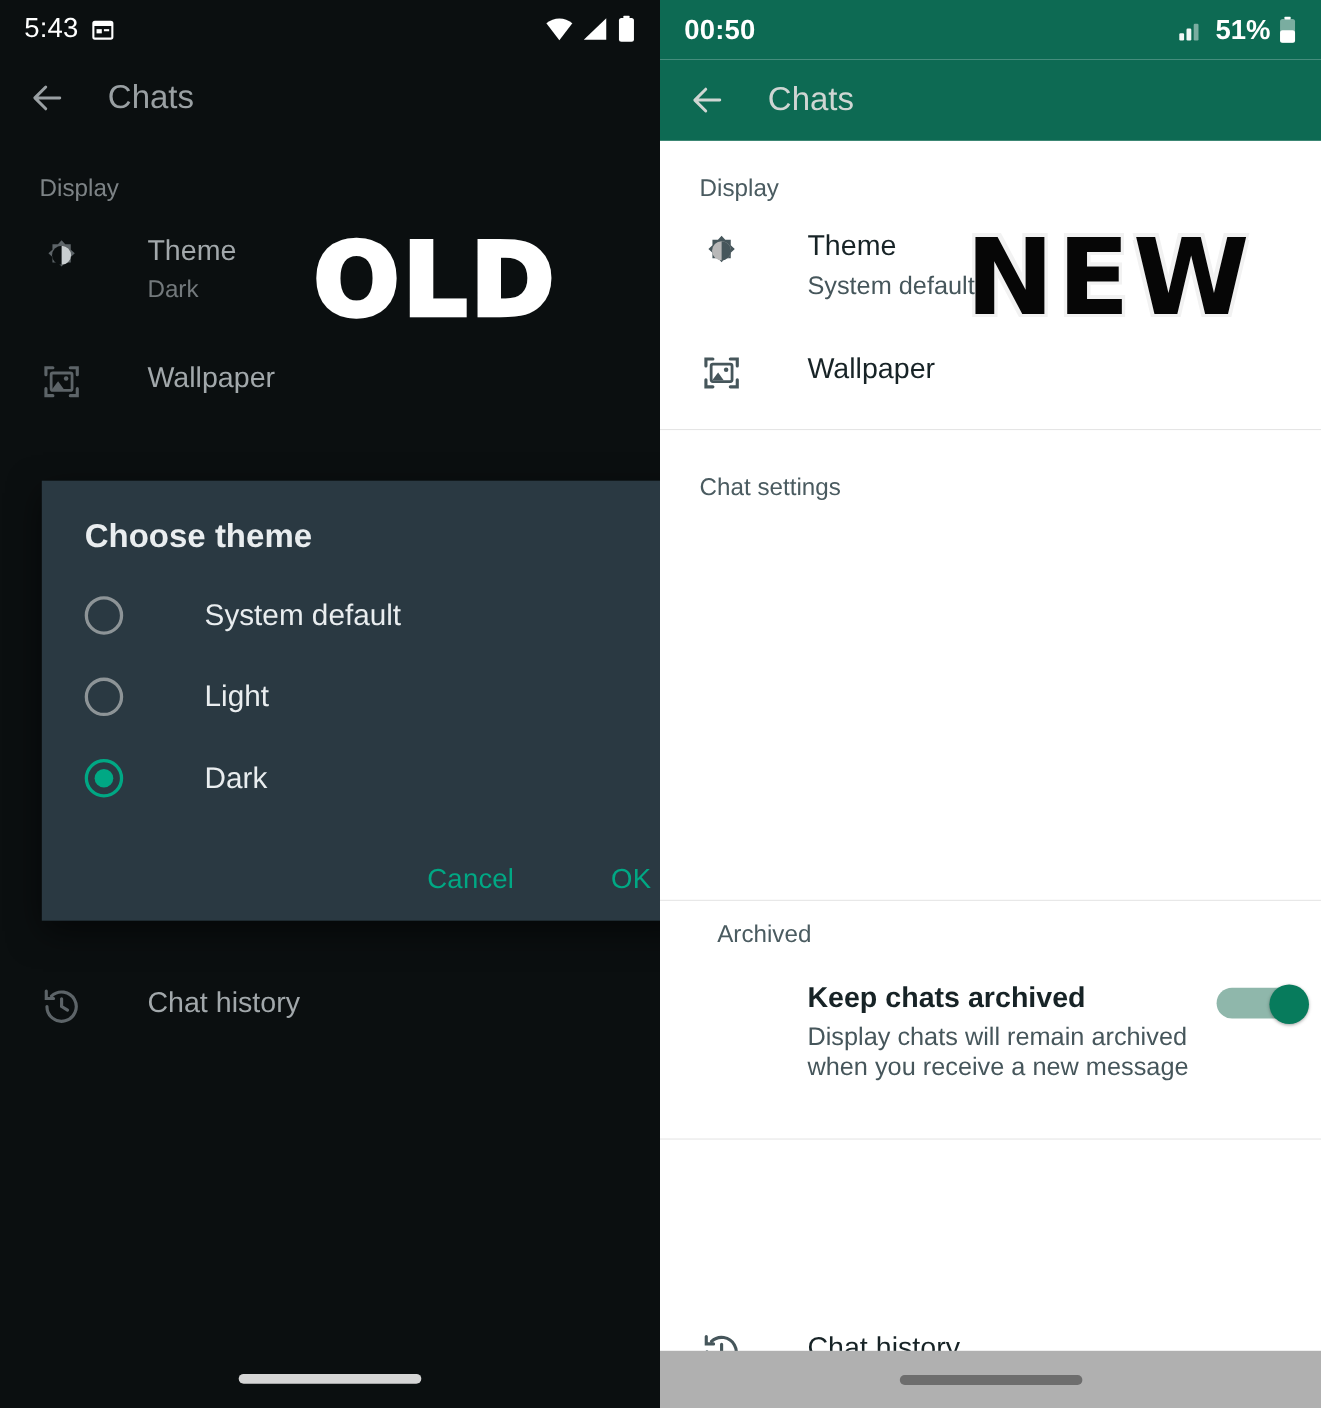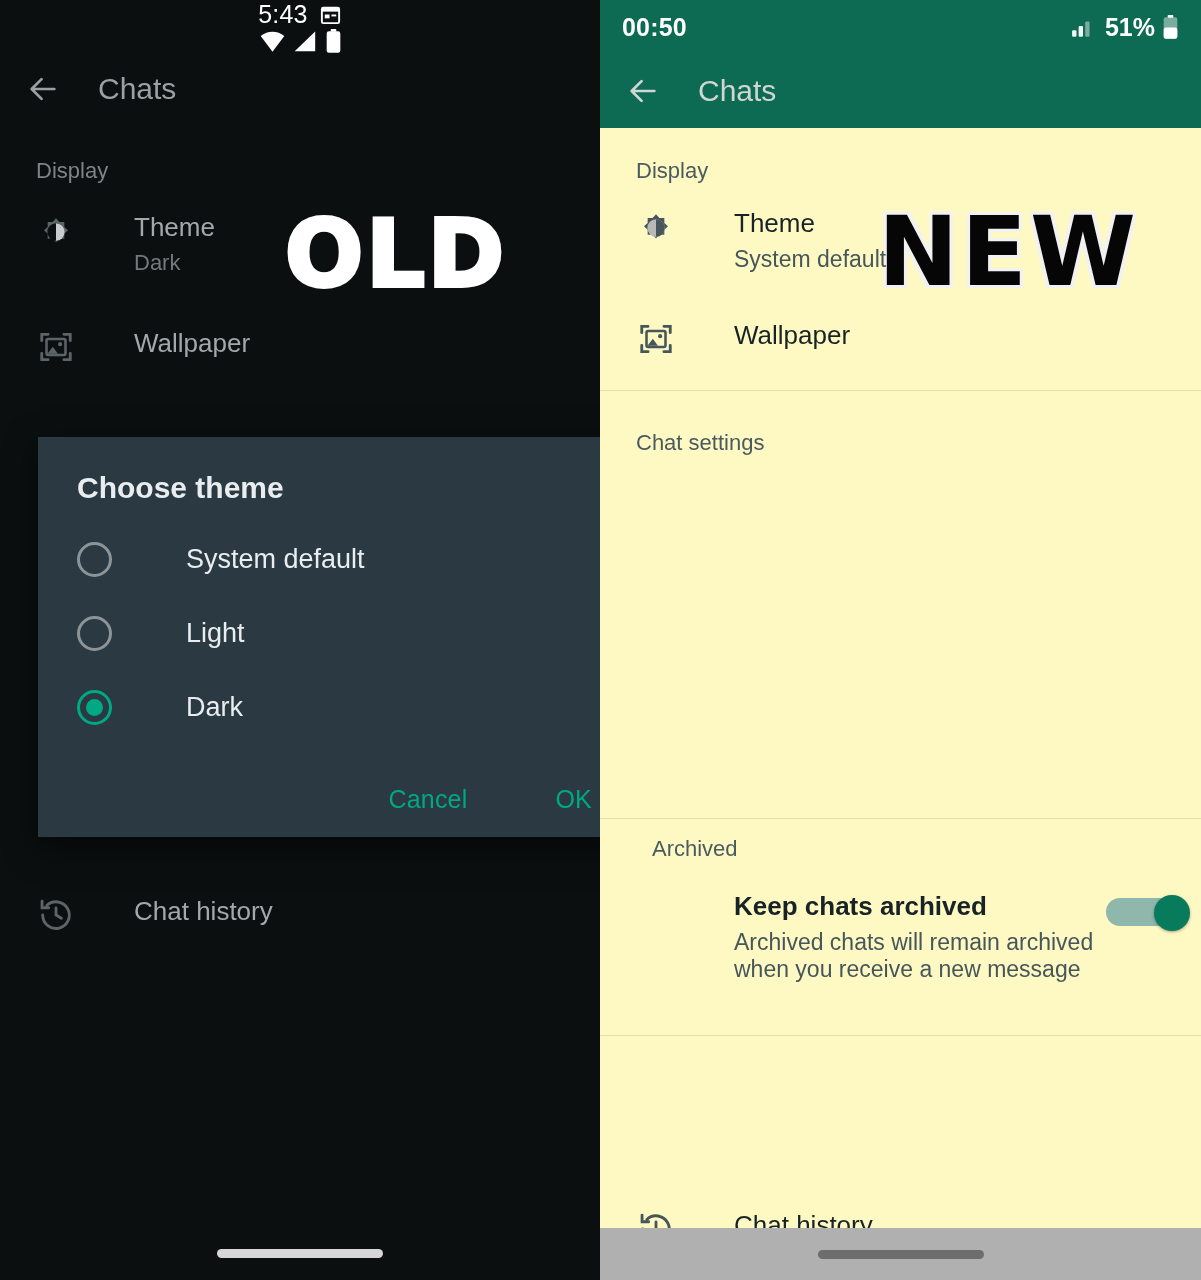--- a/index.html
+++ b/index.html
@@ -16,21 +16,20 @@
     position: relative;
     width: 600px; height: 1280px;
     background: #0b0f10;
     overflow: hidden;
   }
   .statusbar-old {
     position: absolute; top: 0; left: 0; width: 600px; height: 52px;
     display: flex; align-items: center; justify-content: space-between;
     padding: 0 22px;
     color: #ffffff;
-    flex-direction: column;
   }
   .sb-left { display: flex; align-items: center; gap: 11px; }
   .sb-clock { font-size: 25px; font-weight: 400; letter-spacing: 0.2px; }
   .sb-right { display: flex; align-items: center; gap: 7px; }
 
   .appbar-old {
     position: absolute; top: 52px; left: 0; width: 600px; height: 74px;
     display: flex; align-items: center; gap: 38px; padding-left: 26px;
   }
   .appbar-old .title {
@@ -105,21 +104,21 @@
   .navbar-old {
     position: absolute; left: 0; bottom: 0; width: 600px; height: 54px;
     display: flex; align-items: center; justify-content: center;
   }
   .pill { width: 166px; height: 9px; border-radius: 6px; background: #d6d6d6; }
 
   
   .panel-new {
     position: relative;
     width: 601px; height: 1280px;
-    background: #fef9c3;
+    background: #ffffff;
     overflow: hidden;
   }
   .statusbar-new {
     position: absolute; top: 0; left: 0; width: 601px; height: 54px;
     background: #0d6a53;
     display: flex; align-items: center; justify-content: space-between;
     padding: 0 22px; color: #ffffff;
   }
   .statusbar-new .sb-clock { font-size: 25px; font-weight: 600; }
   .sb-batt-pct { font-size: 25px; font-weight: 600; margin-left: 3px; }
@@ -348,21 +347,21 @@
       <div class="sec-label-new" style="top:302px;">Chat settings</div>
 
       <div class="divider-new" style="top:690px;"></div>
 
       <div class="sec-label-new" style="top:708px;margin-left:16px;">Archived</div>
 
       <div class="row-new" style="left:34px; top:763px; width:540px;align-items:center;">
         <div class="ico"></div>
         <div class="txt" style="width:390px;">
           <div class="primary" style="font-weight:700;">Keep chats archived</div>
-          <div class="secondary">Archived chats will remain archived when you receive a new message</div>
+          <div class="secondary">Display chats will remain archived when you receive a new message</div>
         </div>
       </div>
       <div class="toggle-new" style="left:506px; top:767px;">
         <div class="track"></div>
         <div class="knob"></div>
       </div>
 
       <div class="divider-new" style="top:907px;"></div>
 
 

